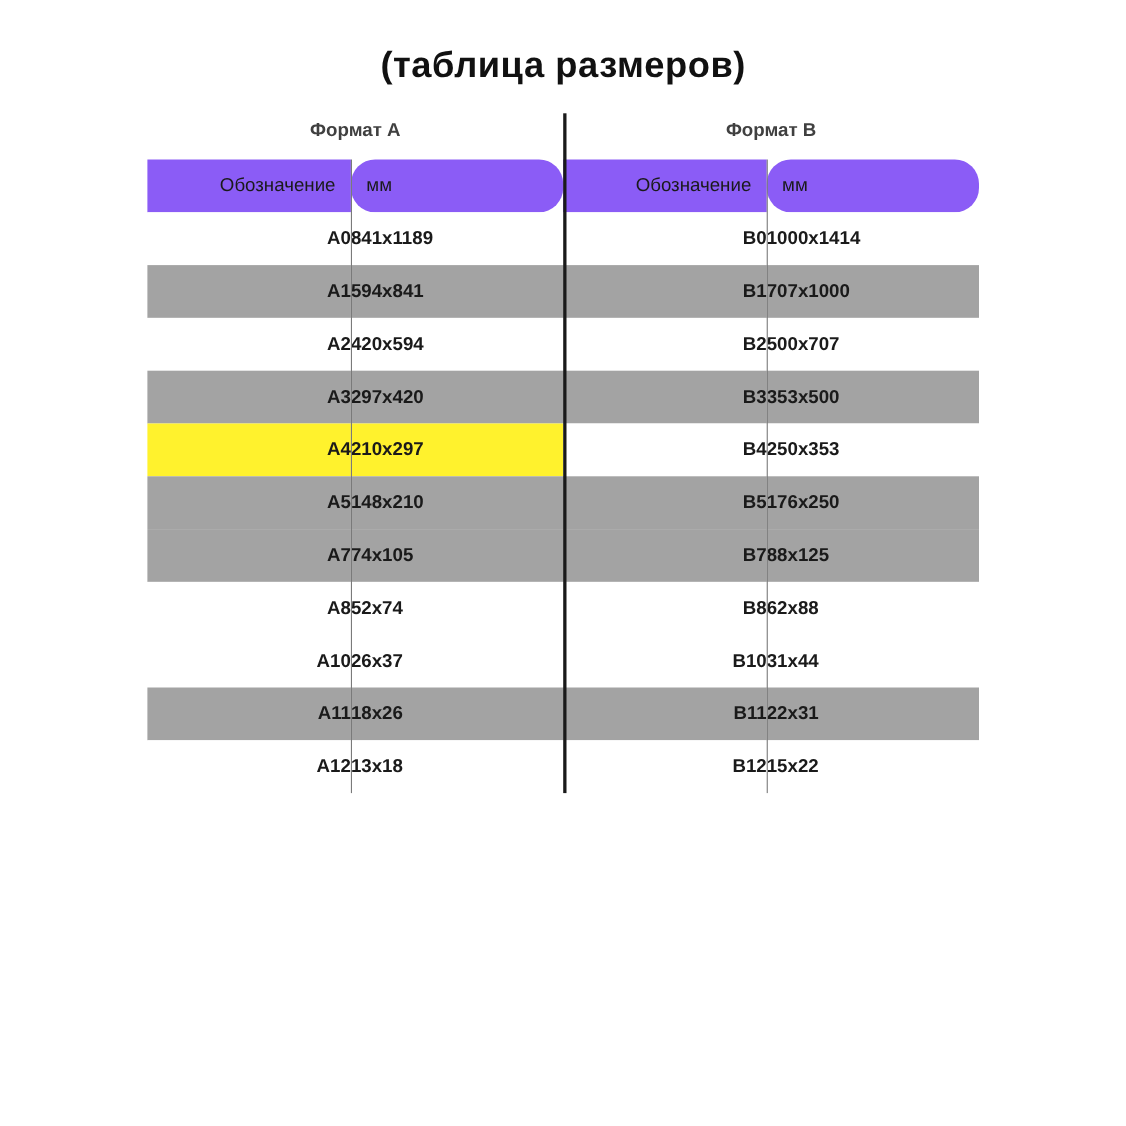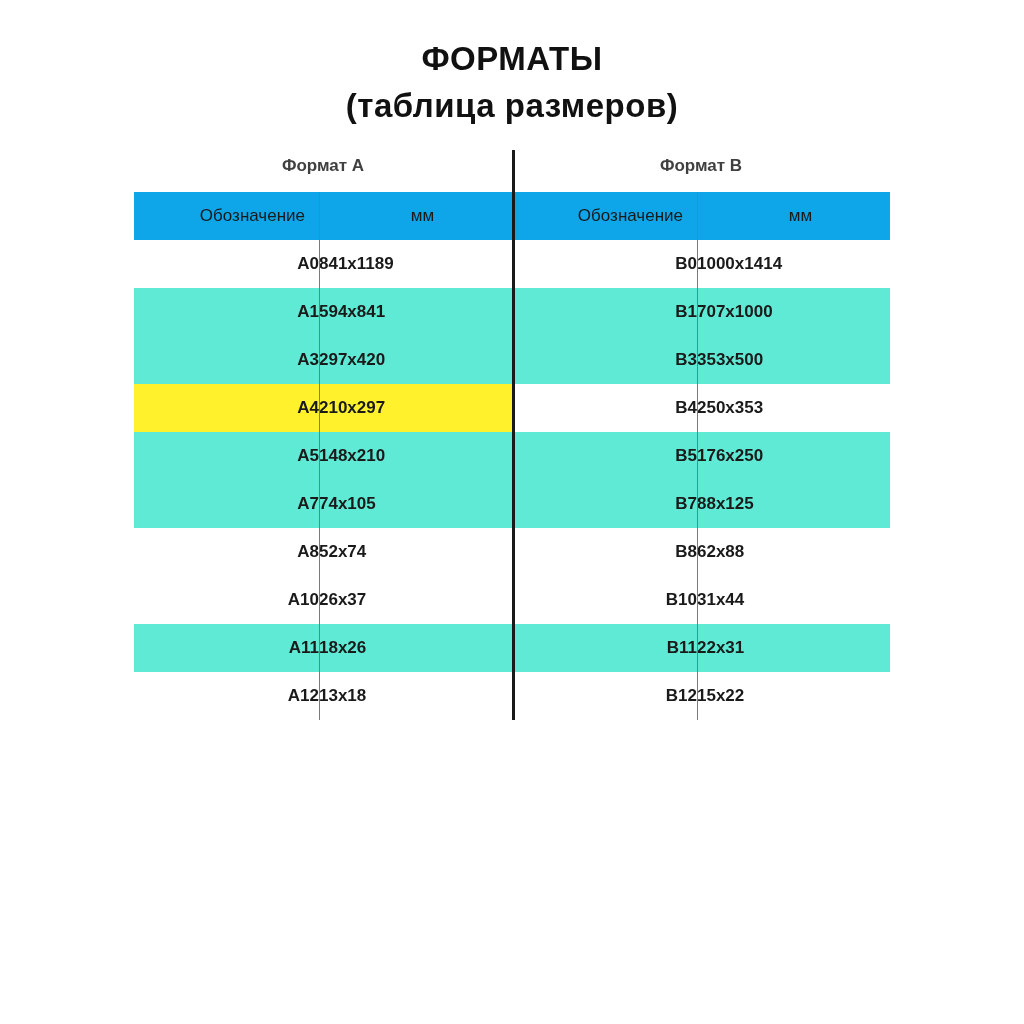--- a/index.html
+++ b/index.html
@@ -66,28 +66,28 @@
     vertical-align: middle;
     padding: 0;
     border: none;
   }
 
   
   col.c-name { width: 185px; }
   col.c-mm   { width: 193px; }
 
   .hdr td {
-    background: #0ea5e9;
+    background: #8b5cf6;
     color: #1a1a1a;
     font-size: 15.5px;
   }
   .hdr .cell-name { text-align: right; padding-right: 14px; font-weight: normal; }
-  .hdr .cell-mm   { text-align: center;  padding-left: 14px; font-weight: normal; }
-
-  tr.shade td { background: #5eead4; }
+  .hdr .cell-mm   { text-align: left;  padding-left: 14px; font-weight: normal; border-radius: 22px; }
+
+  tr.shade td { background: #a3a3a3; }
   tr.plain td { background: #ffffff; }
 
   td.cell-name {
     text-align: right;
     padding-right: 14px;
     font-weight: bold;
   }
   td.cell-mm {
     text-align: left;
     padding-left: 14px;
@@ -103,21 +103,20 @@
   .table-body-holder {
     position: relative;
   }
 </style>
 </head>
 <body>
 
 <div class="page">
 
   <div class="title-block">
-    <div class="title-line">ФОРМАТЫ</div>
     <div class="title-line">(таблица размеров)</div>
   </div>
 
   <div class="table-wrap">
 
     <div class="group-headers">
       <div class="group-head">Формат A</div>
       <div class="group-head">Формат B</div>
     </div>
 
@@ -141,20 +140,26 @@
               <td class="cell-mm">841x1189</td>
               <td class="cell-name">B0</td>
               <td class="cell-mm">1000x1414</td>
             </tr>
             <tr class="shade">
               <td class="cell-name">A1</td>
               <td class="cell-mm">594x841</td>
               <td class="cell-name">B1</td>
               <td class="cell-mm">707x1000</td>
             </tr>
+            <tr class="plain">
+              <td class="cell-name">A2</td>
+              <td class="cell-mm">420x594</td>
+              <td class="cell-name">B2</td>
+              <td class="cell-mm">500x707</td>
+            </tr>
             <tr class="shade">
               <td class="cell-name">A3</td>
               <td class="cell-mm">297x420</td>
               <td class="cell-name">B3</td>
               <td class="cell-mm">353x500</td>
             </tr>
             <tr class="plain">
               <td class="cell-name hl">A4</td>
               <td class="cell-mm hl">210x297</td>
               <td class="cell-name">B4</td>

